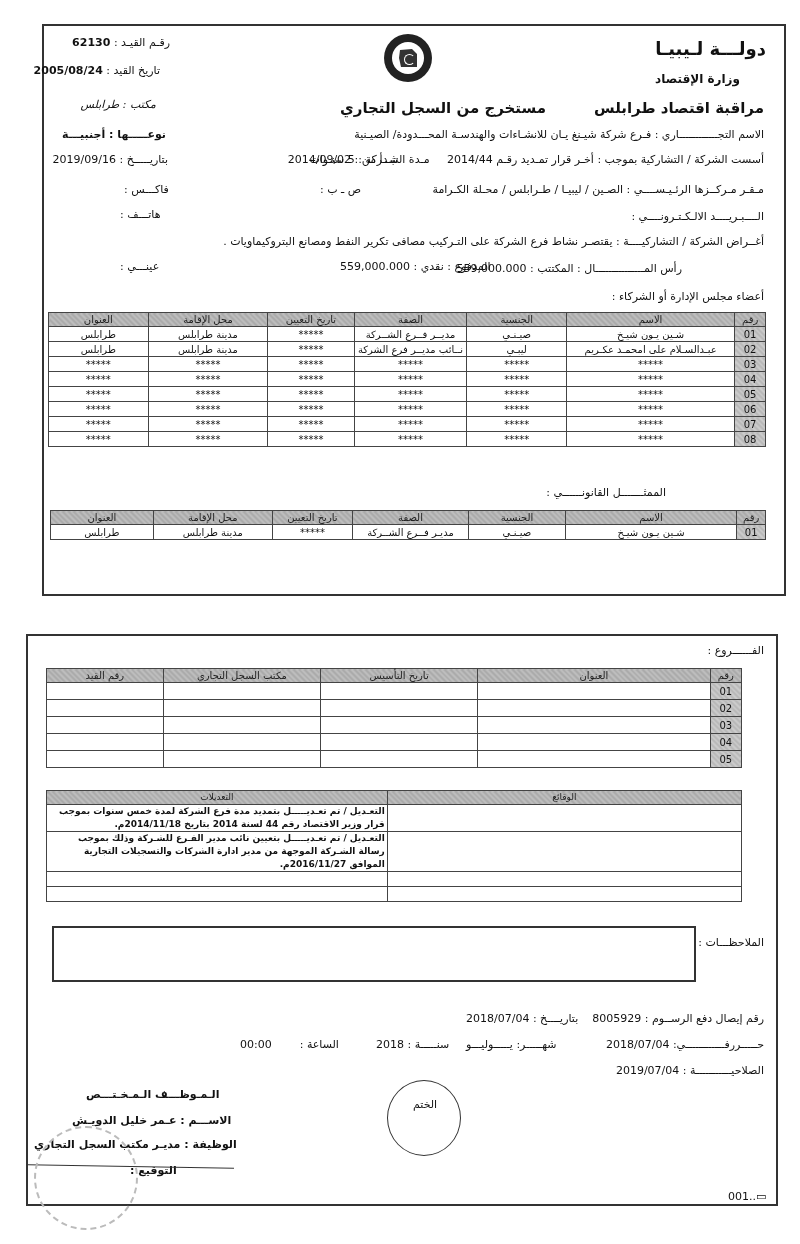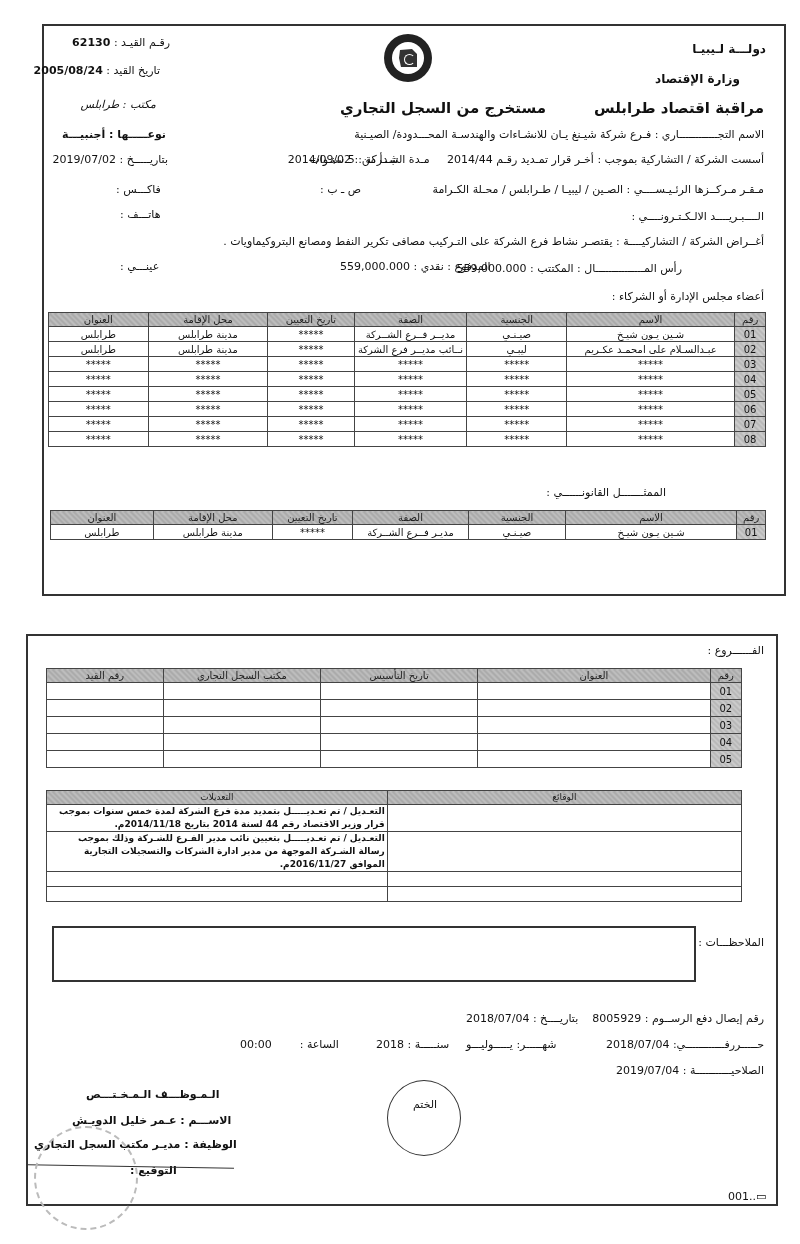--- a/index.html
+++ b/index.html
@@ -21,21 +21,21 @@
   .logo .inner{position:absolute;left:8px;top:8px;width:32px;height:32px;border-radius:50%;background:#fff;}
   .logo .map{position:absolute;left:6px;top:6px;width:20px;height:20px;background:#333;clip-path:polygon(10% 10%,70% 5%,95% 30%,95% 95%,15% 95%,5% 50%);}
   .logo .moon{position:absolute;left:12px;top:12px;width:9px;height:9px;border-radius:50%;border:1.5px solid #fff;border-right-color:transparent;}
   .remarks-box{position:absolute;border:2px solid #333;box-sizing:border-box;}
 </style>
 </head>
 <body>
 
 <div class="frame" style="left:42px;top:24px;width:744px;height:572px;"></div>
 
-<div class="abs rtl t b" style="right:34px;top:42px;font-size:12px;">دولـــة لـيبيـا</div>
+<div class="abs rtl t b" style="right:34px;top:42px;font-size:18px;">دولـــة لـيبيـا</div>
 <div class="abs rtl t b" style="right:60px;top:72px;font-size:12px;">وزارة الإقتصاد</div>
 <div class="abs rtl t big" style="right:36px;top:101px;">مراقبة اقتصاد طرابلس</div>
 
 <div class="logo" style="left:384px;top:34px;">
   <div class="inner">
       <div class="map"></div>
       <div class="moon"></div>
     </div>
 </div>
 <div class="abs rtl t big" style="left:340px;top:101px;">مستخرج من السجل التجاري</div>
@@ -68,29 +68,29 @@
   &nbsp;&nbsp;&nbsp;
   <span>مـدة الشــركة :</span>
   <span>5 سنـوات</span>
 </div>
 <div class="abs rtl t" style="left:268px;top:153px;width:130px;text-align:right;">
   <span>تبـدأ من :</span>
   <span>2014/09/02</span>
 </div>
 <div class="abs rtl t" style="left:60px;top:153px;width:108px;text-align:right;">
   <span>بتاريـــــخ :</span>
-  <span>2019/07/02</span>
+  <span>2019/09/16</span>
 </div>
 
 <div class="abs rtl t" style="right:36px;top:183px;">
   <span>مـقـر مـركــزها الرئـيـســــي :</span>
   <span>الصـين / ليبيـا / طـرابلس / محـلة الكـرامة</span>
 </div>
 <div class="abs rtl t" style="left:320px;top:183px;">ص ـ ب :</div>
-<div class="abs rtl t" style="left:116px;top:183px;">فاكـــس :</div>
+<div class="abs rtl t" style="left:124px;top:183px;">فاكـــس :</div>
 <div class="abs rtl t" style="left:120px;top:208px;">هاتـــف :</div>
 
 <div class="abs rtl t" style="right:36px;top:210px;">الــــبـريــــد الالـكـتـرونــــي :</div>
 
 <div class="abs rtl t" style="right:36px;top:235px;">
   <span>أغــراض الشركة / التشاركيــــة :</span>
   <span>يقتصـر نشاط فرع الشركة على التـركيب مصافى تكرير النفط ومصانع البتروكيماويات .</span>
 </div>
 
 <div class="abs rtl t" style="right:118px;top:262px;">

